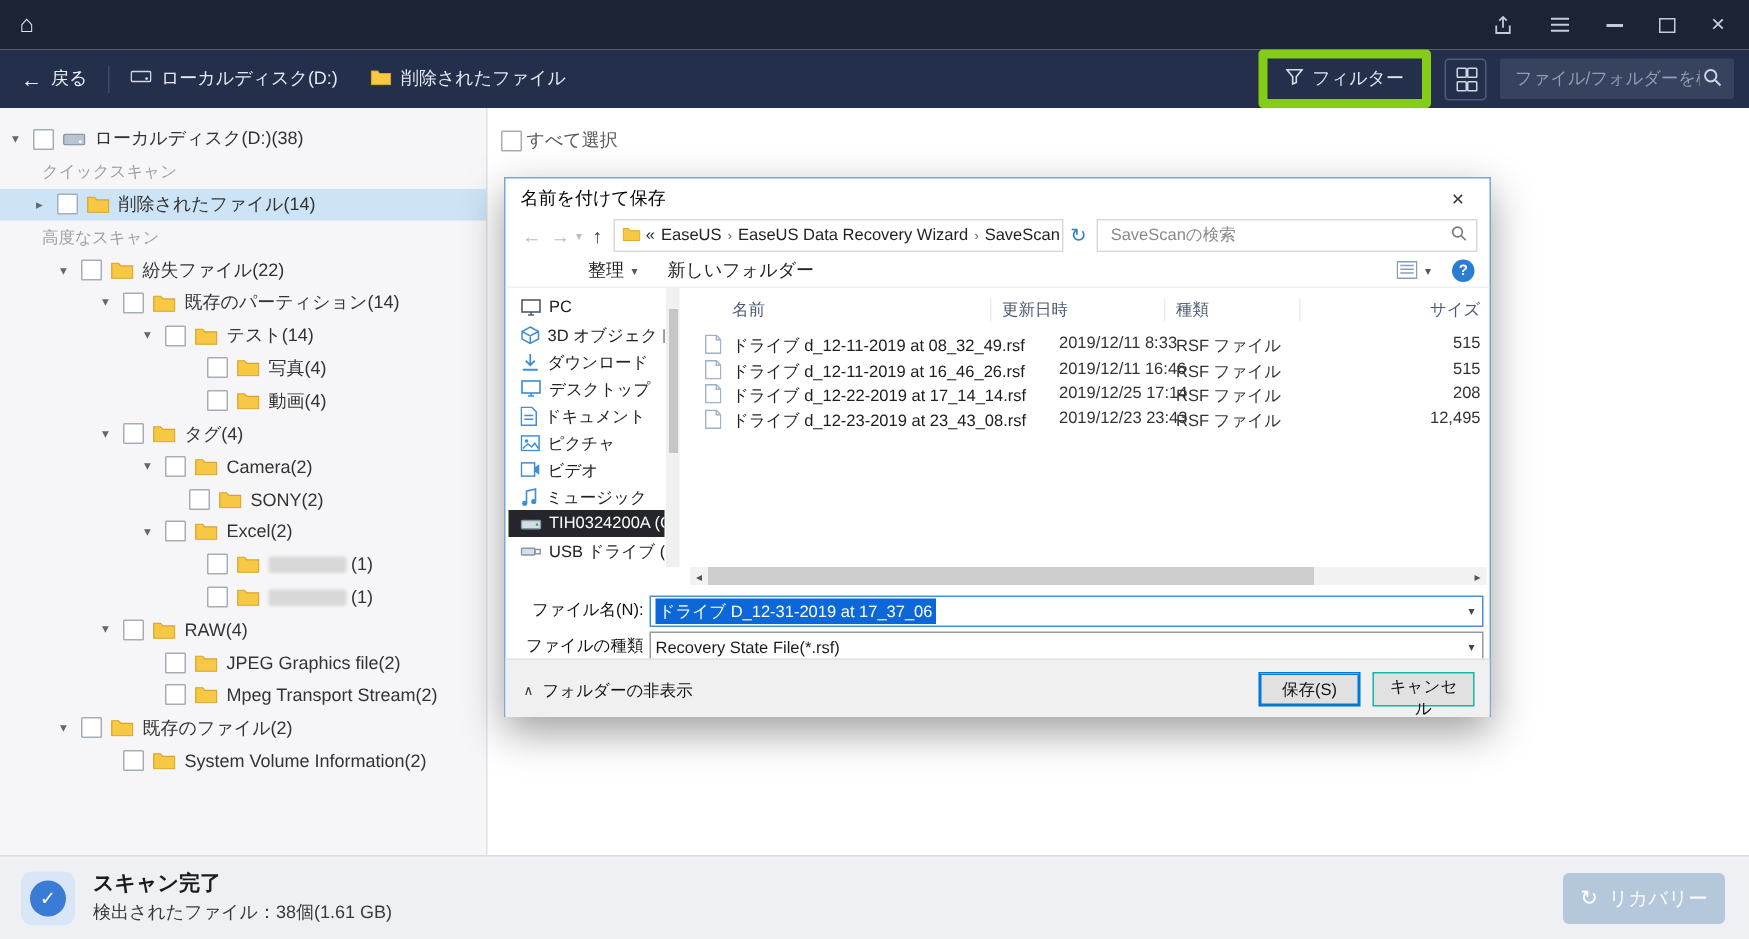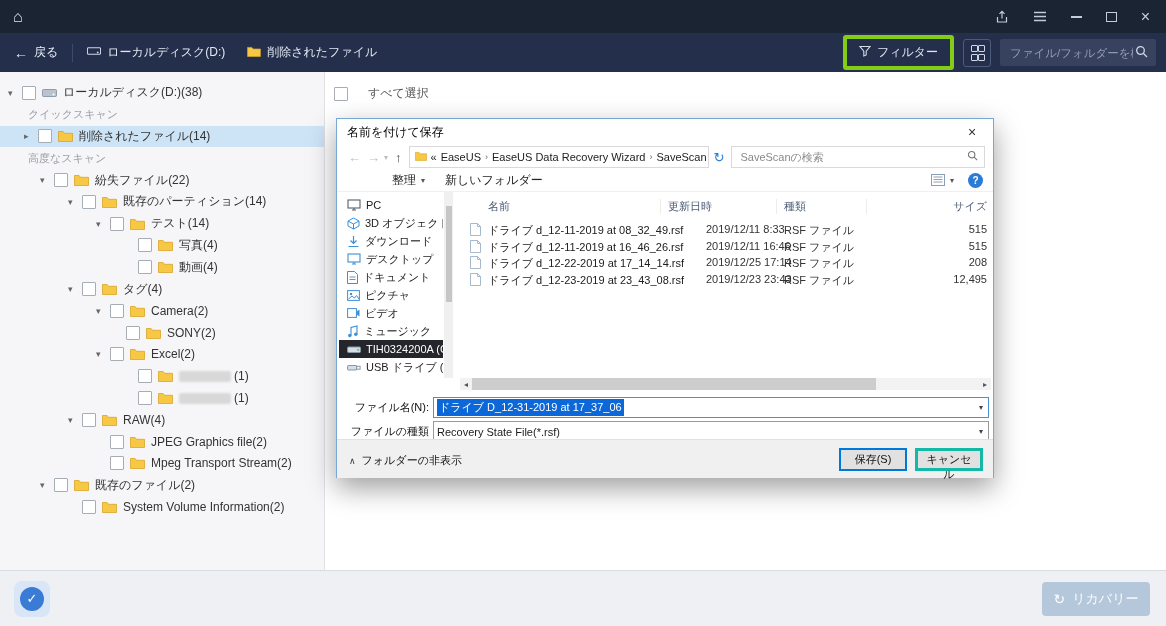--- a/index.html
+++ b/index.html
@@ -13,40 +13,40 @@
   .minline{display:inline-block;width:11px;border-top:2px solid #c3ccdc;}
   .maxbox{display:inline-block;width:9px;height:8px;border:1.5px solid #c3ccdc;}
   .closex{color:#c9d0dd;font-size:16px;line-height:1;}
   
   .appbar{position:absolute;top:33px;left:0;width:100%;height:39px;background:#242f4b;display:flex;align-items:center;color:#dde3ef;font-size:12px;}
   .back{display:flex;align-items:center;gap:6px;margin-left:14px;color:#e8ecf5;}
   .back .arr{font-size:14px;}
   .vsep{width:1px;height:18px;background:#3c4a6b;margin:0 14px;}
   .crumb{display:flex;align-items:center;gap:6px;margin-right:22px;color:#e3e8f2;}
   .appbar-right{margin-left:auto;margin-right:10px;display:flex;align-items:center;gap:9px;}
-  .filterbtn{display:flex;align-items:center;gap:6px;padding:5px 12px;border:4px solid #84cc16;border-radius:3px;color:#dfe4ee;background:transparent;font-size:12px;font-family:inherit;}
+  .filterbtn{display:flex;align-items:center;gap:6px;padding:5px 12px;border:6px solid #84cc16;border-radius:3px;color:#dfe4ee;background:transparent;font-size:12px;font-family:inherit;}
   .gridbtn{width:26px;height:26px;border:1px solid #4d5b7c;border-radius:3px;display:flex;align-items:center;justify-content:center;}
   .gridsq{display:grid;grid-template-columns:5px 5px;grid-gap:2px;}
   .gridsq i{width:5px;height:5px;border:1.2px solid #cfd6e4;border-radius:1px;display:block;}
   .searchbox{width:156px;height:27px;background:#37425f;border-radius:2px;display:flex;align-items:center;padding:0 8px;box-sizing:border-box;}
   .searchbox input{flex:1;background:transparent;border:none;outline:none;color:#c7cedd;font-size:11.5px;font-family:inherit;width:110px;}
   .searchbox input::placeholder{color:#939cb2;}
   
   .sidebar{position:absolute;top:72px;left:0;width:325px;height:498px;background:#f6f6f8;border-right:1px solid #e2e2e5;box-sizing:border-box;padding-top:10px;overflow:hidden;}
   .trow{display:flex;align-items:center;height:21.8px;font-size:12px;color:#333;white-space:nowrap;}
   .trow.selected{background:#cde4f7;}
   .arrow{width:14px;flex:none;font-size:9px;color:#666;text-align:left;}
   .cb{width:12px;height:12px;background:#fff;border:1px solid #a7adb5;border-radius:1px;display:inline-block;flex:none;box-sizing:content-box;}
   .trow .cb{margin-right:6px;}
   .ticon{display:flex;flex:none;margin-right:6px;}
   .tsection{height:21.8px;display:flex;align-items:center;padding-left:28px;color:#9aa0a6;font-size:11px;}
   .redact{display:inline-block;width:52px;height:11px;background:#d8d8d8;border-radius:2px;margin-right:3px;filter:blur(1px);}
   
   .main{position:absolute;top:72px;left:326px;right:0;height:498px;background:#fff;}
-  .selectall{position:absolute;top:13px;left:8px;display:flex;align-items:center;gap:20px;color:#555;font-size:12px;}
+  .selectall{position:absolute;top:13px;left:8px;display:flex;align-items:center;gap:3px;color:#555;font-size:12px;}
   
   .dialog{position:absolute;left:336px;top:118px;width:658px;height:360px;background:#fff;border:1px solid #77a7d6;box-shadow:0 10px 26px rgba(0,0,0,.38);font-size:12px;color:#1c1c1c;box-sizing:border-box;}
   .dlg-title{position:absolute;top:0;left:0;right:0;height:26px;display:flex;align-items:center;}
   .dlg-title .ttl{margin-left:10px;font-size:12px;color:#000;}
   .dlg-close{margin-left:auto;width:42px;height:26px;display:flex;align-items:center;justify-content:center;font-size:14px;color:#333;}
   .dlg-nav{position:absolute;top:26px;left:0;right:0;height:24px;display:flex;align-items:center;padding:0 8px;box-sizing:border-box;}
   .nav-a{font-size:13px;margin:0 3px;color:#3b3b3b;}
   .nav-a.dim{color:#b9bdc2;}
   .nav-dd{font-size:8px;color:#b9bdc2;margin:0 4px 0 1px;}
   .addr{height:22px;border:1px solid #d9d9d9;width:300px;flex:none;display:flex;align-items:center;padding:0 5px;gap:4px;font-size:11px;color:#222;box-sizing:border-box;margin-left:4px;background:#fff;white-space:nowrap;overflow:hidden;}
@@ -88,21 +88,21 @@
   .fname-row{top:278px;}
   .ftype-row{top:302px;}
   .dlg-field label{position:absolute;left:0;width:92px;text-align:right;font-size:11px;line-height:21px;color:#111;}
   .combo{position:absolute;left:96px;right:4px;height:21px;border:1px solid #4a90d9;background:#fff;display:flex;align-items:center;padding:0 3px;box-sizing:border-box;font-size:11px;}
   .fname-row .sel{background:#0c68d8;color:#fff;padding:1px 2px;white-space:nowrap;}
   .ftype-row .combo{border-color:#999;}
   .combo-dd{margin-left:auto;font-size:8px;color:#444;padding-right:2px;}
   .dlg-footer{position:absolute;left:0;right:0;top:320px;height:39px;background:#f0f0f0;border-top:1px solid #e2e2e2;box-sizing:border-box;}
   .hidefolders{position:absolute;left:12px;top:13px;display:flex;align-items:center;gap:6px;font-size:11px;color:#111;}
   .chev{font-size:9px;color:#333;}
-  .btn{position:absolute;top:8px;width:68px;height:23px;font-size:11px;font-family:inherit;background:#e1e1e1;border:3px solid #14b8a6;color:#111;}
+  .btn{position:absolute;top:8px;width:68px;height:23px;font-size:11px;font-family:inherit;background:#e1e1e1;border:1px solid #14b8a6;color:#111;}
   .btn.save{right:86px;border:1px solid #0078d7;box-shadow:inset 0 0 0 1px #0078d7;}
   .btn.cancel{right:10px;}
   
   .statusbar{position:absolute;left:0;bottom:0;width:100%;height:56px;background:#eef0f3;border-top:1px solid #d9dce1;display:flex;align-items:center;box-sizing:border-box;}
   .scan-badge{width:36px;height:36px;border-radius:8px;background:#d9e6f7;margin-left:14px;display:flex;align-items:center;justify-content:center;flex:none;}
   .scan-badge .inner{width:24px;height:24px;border-radius:50%;background:#3a7bd5;color:#fff;font-size:13px;display:flex;align-items:center;justify-content:center;}
   .scan-text{margin-left:12px;}
   .scan-text .t1{font-size:14px;font-weight:bold;color:#1b1b1b;}
   .scan-text .t2{font-size:12px;color:#3a3a3a;margin-top:2px;}
   .recover{margin-left:auto;margin-right:16px;width:108px;height:34px;border:none;border-radius:4px;background:#b5c8db;color:#fdfdfd;font-size:13px;font-family:inherit;display:flex;align-items:center;justify-content:center;gap:7px;}
@@ -603,19 +603,23 @@
       </span>
       <button class="btn save">保存(S)</button>
       <button class="btn cancel">キャンセル</button>
     </div>
   </div>
 
   <div class="statusbar">
     <div class="scan-badge">
         <div class="inner">✓</div>
       </div>
+    <div class="scan-text">
+      <div class="t1">スキャン完了</div>
+      <div class="t2">検出されたファイル：38個(1.61 GB)</div>
+    </div>
     <button class="recover">
       <span class="ric">↻</span>
       <span>リカバリー</span>
     </button>
   </div>
 
 </div>
 
 </body></html>

